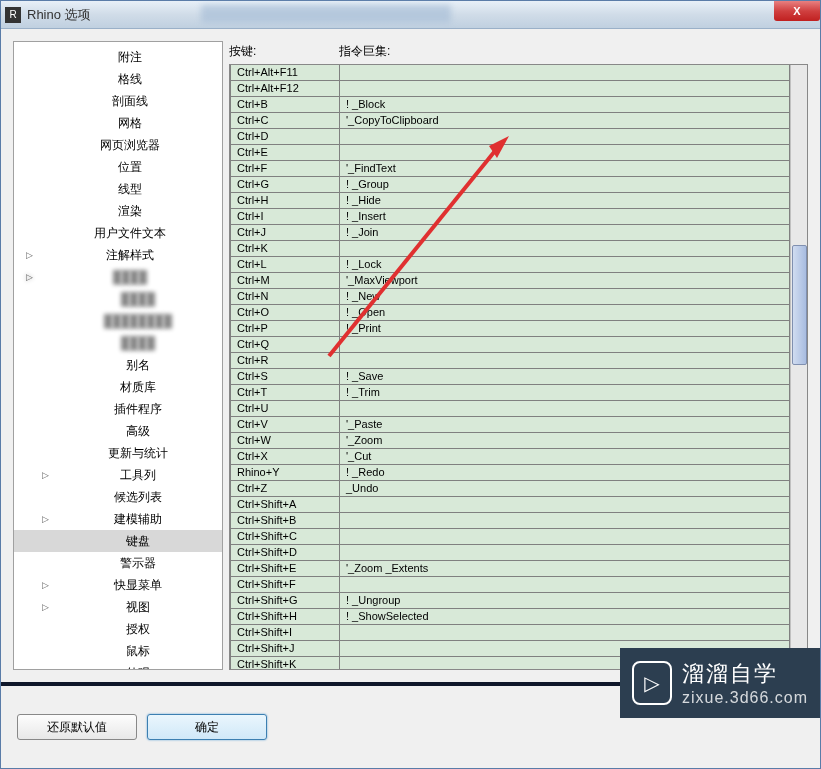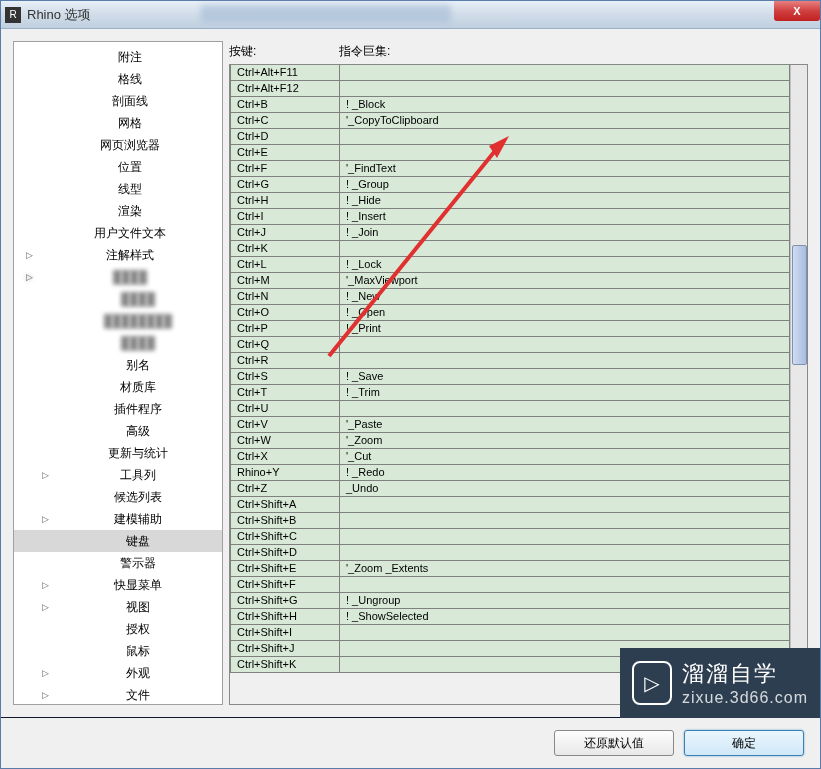--- a/index.html
+++ b/index.html
@@ -167,25 +167,25 @@
       top: 180px;
       left: 1px;
       width: 15px;
       height: 120px;
       background: linear-gradient(to right, #d0dcf0, #a8bce0);
       border: 1px solid #8090b0;
       border-radius: 2px;
     }
     .footer {
       background: #f0f0f0;
-      padding: 12px 16px;
-      display: flex;
-      justify-content: flex-end;
+      padding: 28px 16px;
+      display: flex;
+      justify-content: flex-start;
       gap: 10px;
-      border-top: 1px solid #0f172a;
+      border-top: 4px solid #0f172a;
     }
     .btn {
       min-width: 120px;
       height: 26px;
       background: linear-gradient(to bottom, #fdfdfd, #e8e8e8);
       border: 1px solid #888;
       border-radius: 3px;
       font-size: 12px;
       cursor: pointer;
       padding: 0 20px;

